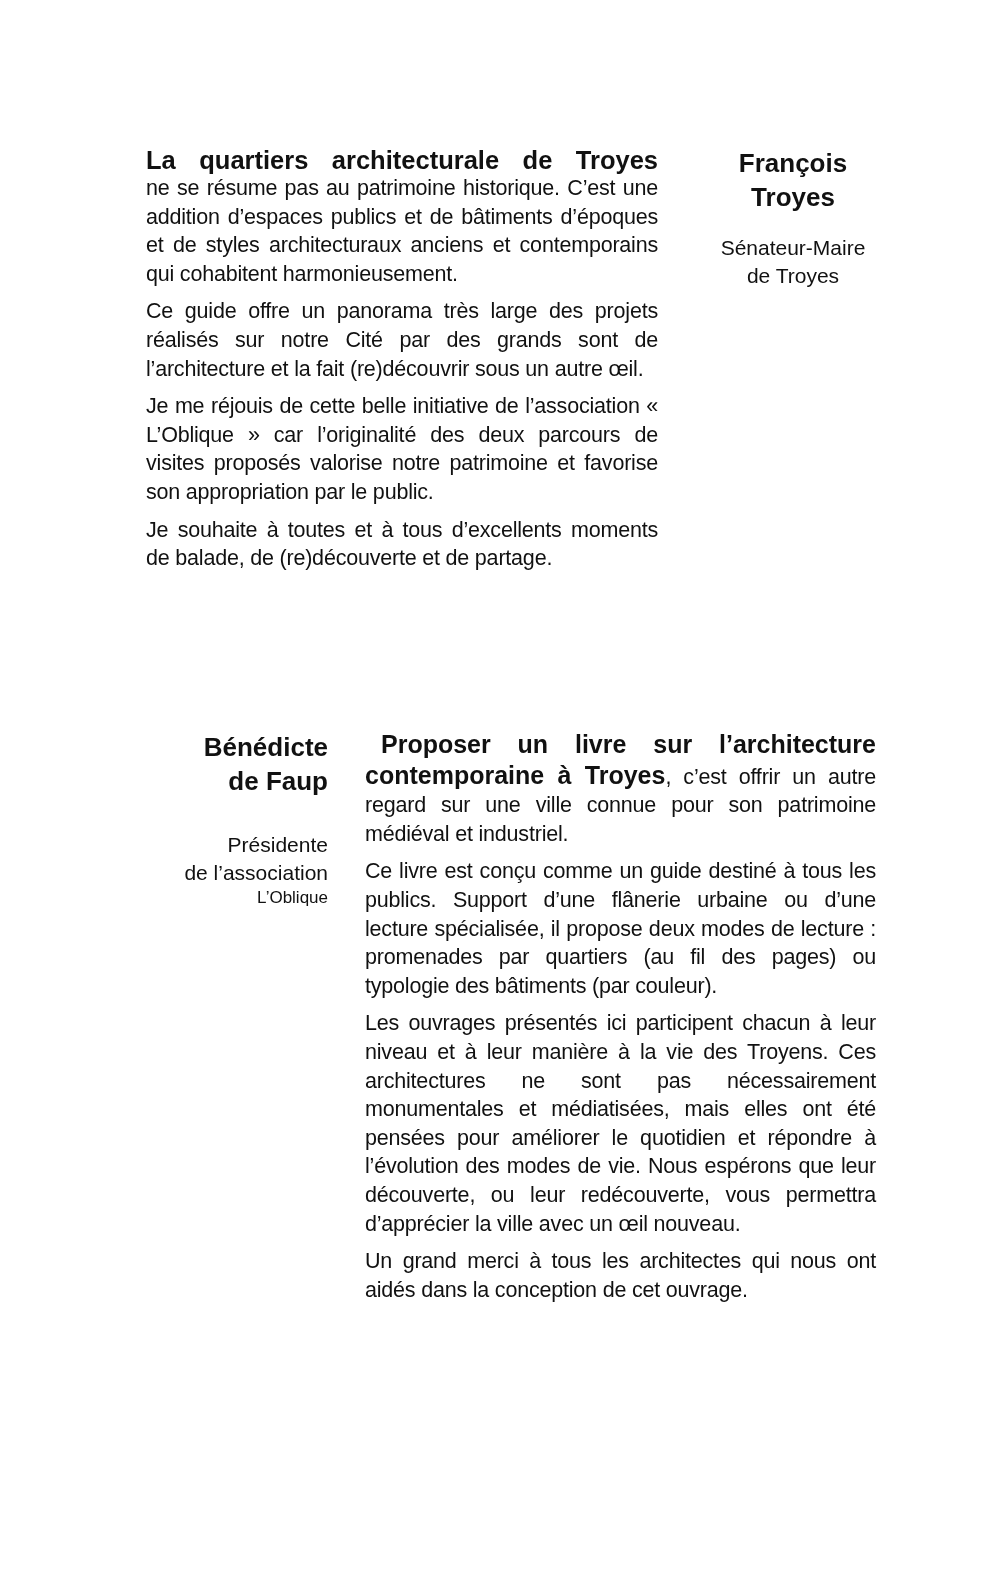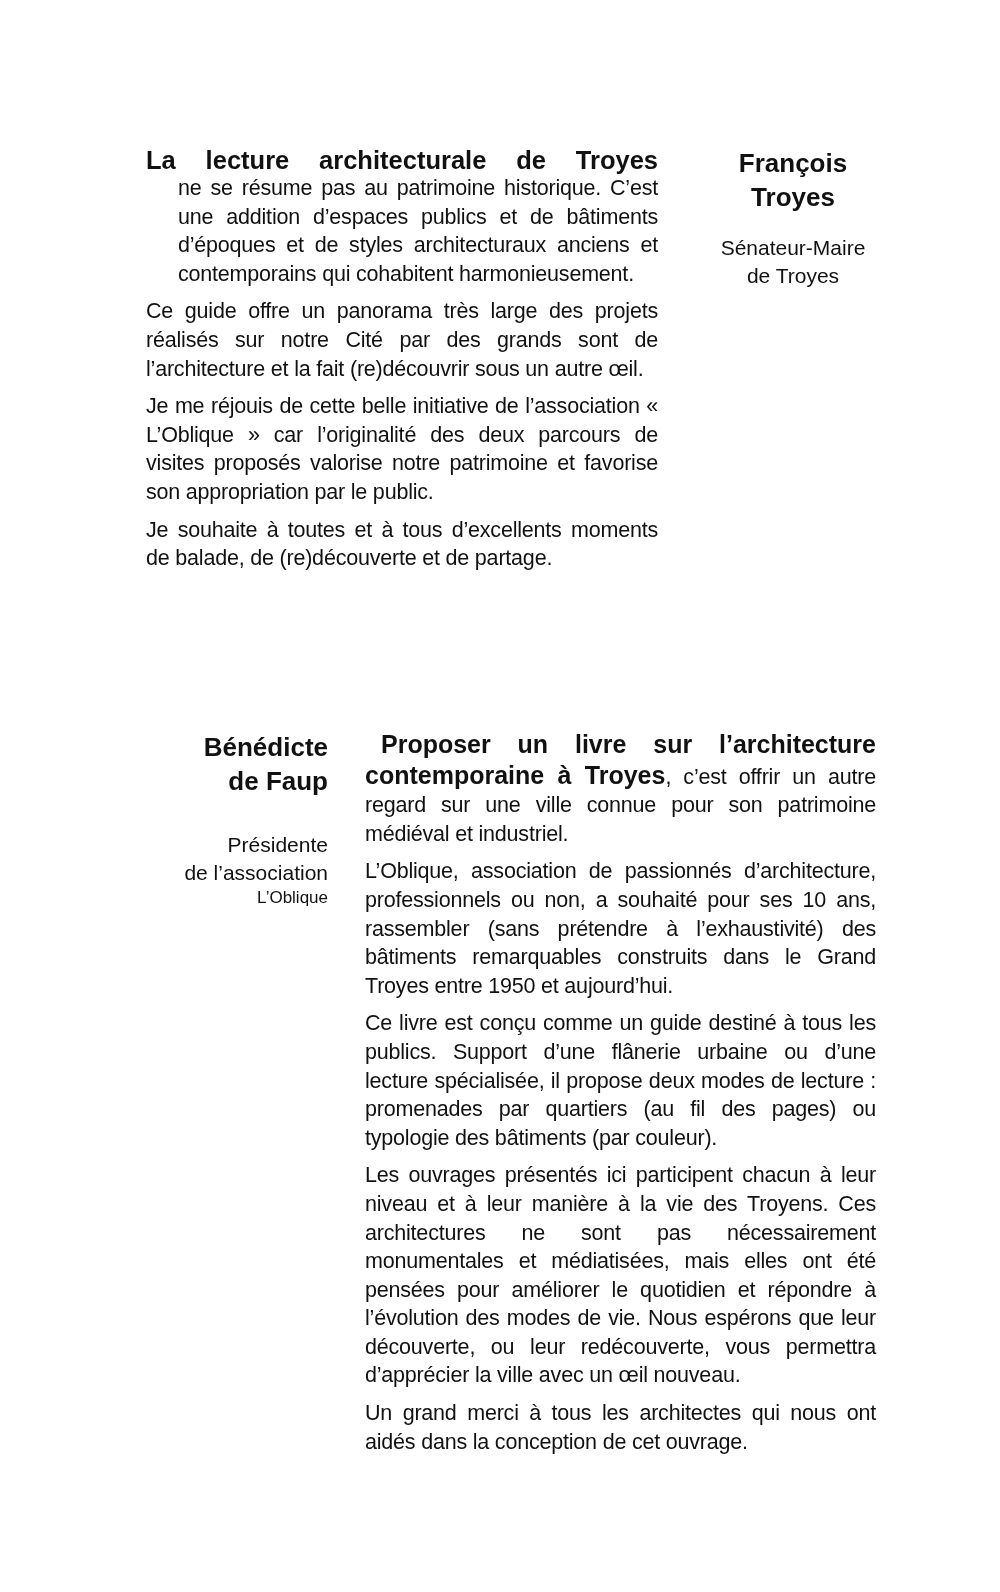--- a/index.html
+++ b/index.html
@@ -23,22 +23,22 @@
     #s1-sig .role { margin-top: 20px; }
     #s2-sig { left: 150px; top: 730px; width: 178px; text-align: right; }
     #s2-sig .role { margin-top: 33px; }
     #s2-text { left: 365px; top: 730px; width: 511px; }
     .lead-block { font-size: 25px; line-height: 30px; font-weight: bold; }
   </style>
 </head>
 <body>
 
 <div class="block" id="s1-text">
-  <div class="lead-block" style="text-align:justify; text-align-last:justify; font-size:25.5px; line-height:29px;">La lecture architecturale de Troyes</div>
-  <p class="para" style="margin-top:-1px;margin-left:32px;">ne se résume pas au patrimoine historique. C’est une addition d’espaces publics et de bâtiments d’époques et de styles architecturaux anciens et contemporains qui cohabitent harmonieusement.</p>
+  <div class="lead-block" style="text-align:justify; text-align-last:justify; font-size:25.5px; line-height:29px;">La quartiers architecturale de Troyes</div>
+  <p class="para" style="margin-top:-1px;">ne se résume pas au patrimoine historique. C’est une addition d’espaces publics et de bâtiments d’époques et de styles architecturaux anciens et contemporains qui cohabitent harmonieusement.</p>
   <p class="para">Ce guide offre un panorama très large des projets réalisés sur notre Cité par des grands sont de l’architecture et la fait (re)découvrir sous un autre œil.</p>
   <p class="para">Je me réjouis de cette belle initiative de l’association « L’Oblique » car l’originalité des deux parcours de visites proposés valorise notre patrimoine et favorise son appropriation par le public.</p>
   <p class="para">Je souhaite à toutes et à tous d’excellents moments de balade, de (re)découverte et de partage.</p>
 </div>
 
 <div class="block" id="s1-sig">
   <p class="name">François</p>
   <p class="name">Troyes</p>
   <p class="role">Sénateur-Maire</p>
   <p class="role" style="margin-top:0">de Troyes</p>
@@ -47,17 +47,16 @@
 <div class="block" id="s2-sig">
   <p class="name">Bénédicte</p>
   <p class="name">de Faup</p>
   <p class="role">Présidente</p>
   <p class="role" style="margin-top:0">de l’association</p>
   <p class="role-small">L’Oblique</p>
 </div>
 
 <div class="block" id="s2-text">
   <p class="para" style="margin-bottom:9px;"><span class="lead">Proposer un livre sur l’architecture contemporaine à Troyes</span><span>, c’est offrir un autre regard sur une ville connue pour son patrimoine médiéval et industriel.</span></p>
-  <p class="para">L’Oblique, association de passionnés d’architecture, professionnels ou non, a souhaité pour ses 10 ans, rassembler (sans prétendre à l’exhaustivité) des bâtiments remarquables construits dans le Grand Troyes entre 1950 et aujourd’hui.</p>
   <p class="para">Ce livre est conçu comme un guide destiné à tous les publics. Support d’une flânerie urbaine ou d’une lecture spécialisée, il propose deux modes de lecture : promenades par quartiers (au fil des pages) ou typologie des bâtiments (par couleur).</p>
   <p class="para">Les ouvrages présentés ici participent chacun à leur niveau et à leur manière à la vie des Troyens. Ces architectures ne sont pas nécessairement monumentales et médiatisées, mais elles ont été pensées pour améliorer le quotidien et répondre à l’évolution des modes de vie. Nous espérons que leur découverte, ou leur redécouverte, vous permettra d’apprécier la ville avec un œil nouveau.</p>
   <p class="para">Un grand merci à tous les architectes qui nous ont aidés dans la conception de cet ouvrage.</p>
 </div>
 
 </body></html>

